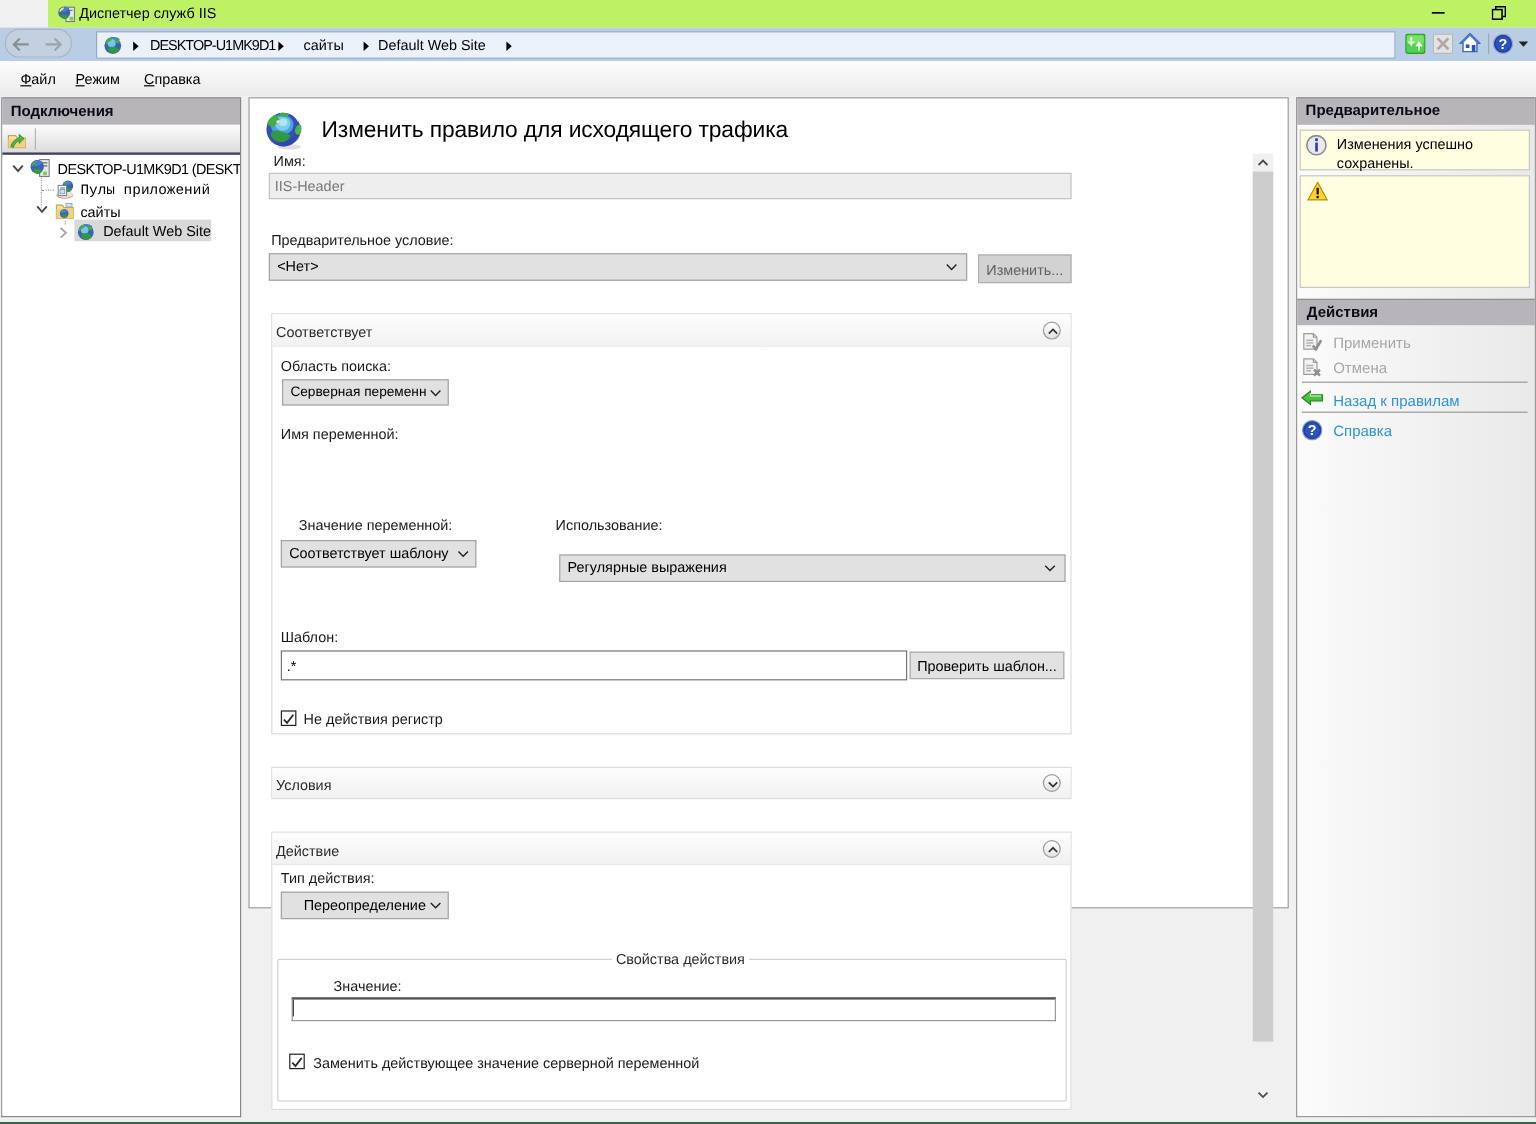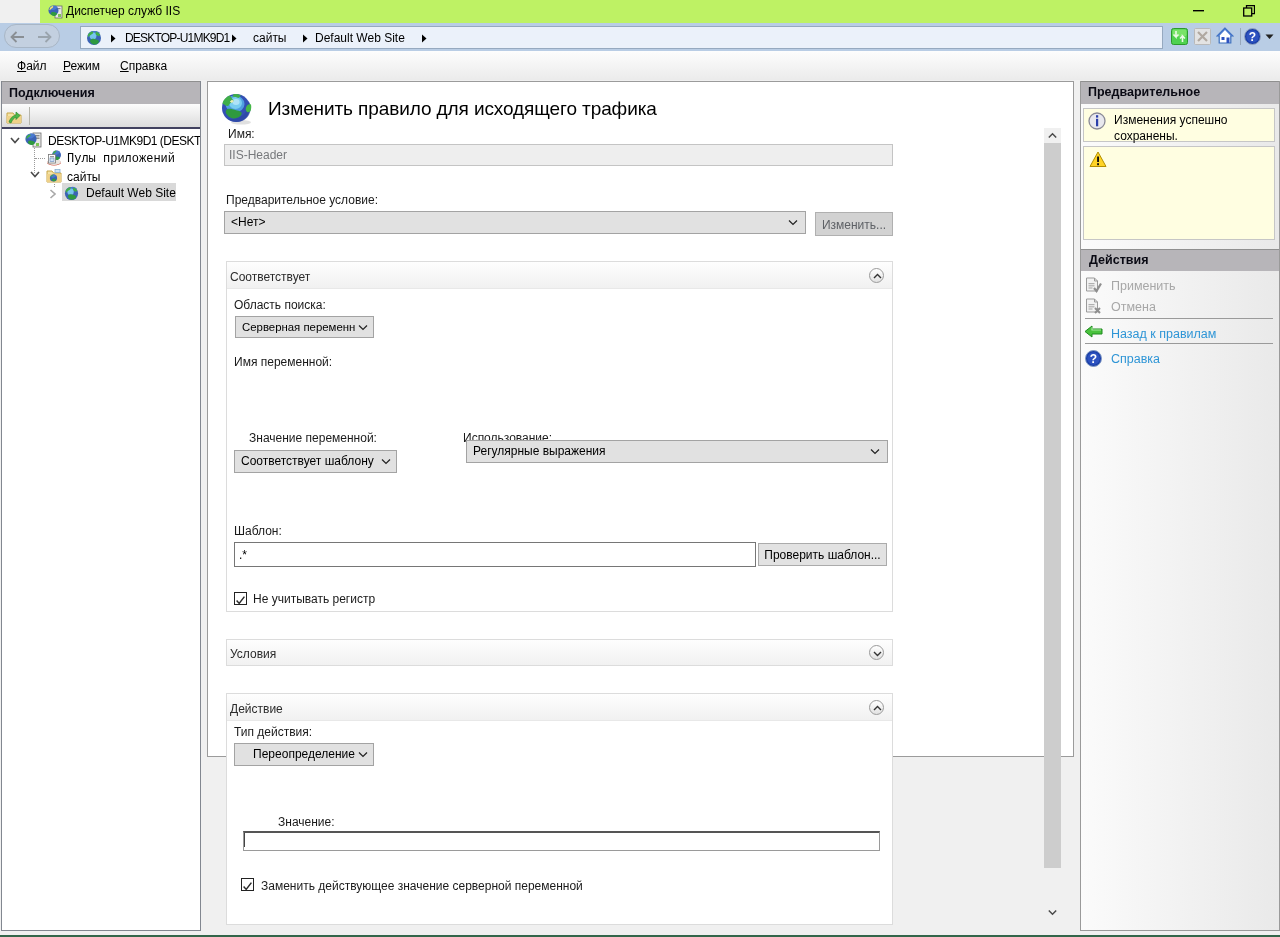--- a/index.html
+++ b/index.html
@@ -261,32 +261,32 @@
           <path d="M1 2.5 L5 6.5 L9 2.5" stroke="#222" stroke-width="1.2" fill="none"></path>
         </svg></div>
 
     <div class="abs lbl" style="left:7px;top:93px;">Имя переменной:</div>
 
     <div class="abs lbl" style="left:6px;top:169px;margin-left:16px;">Значение переменной:</div>
     <div class="abs sel" style="left:7px;top:188px;width:163px;height:23px;">Соответствует шаблону<svg class="selarrow" style="right:5px;" width="10" height="10" viewBox="0 0 10 10">
           <path d="M1 2.5 L5 6.5 L9 2.5" stroke="#222" stroke-width="1.2" fill="none"></path>
         </svg></div>
     <div class="abs lbl" style="left:236px;top:169px;">Использование:</div>
-    <div class="abs sel" style="left:239px;top:178px;width:422px;height:23px;">Регулярные выражения<svg class="selarrow" style="right:7px;" width="10" height="10" viewBox="0 0 10 10">
+    <div class="abs sel" style="left:239px;top:200px;width:422px;height:23px;">Регулярные выражения<svg class="selarrow" style="right:7px;" width="10" height="10" viewBox="0 0 10 10">
           <path d="M1 2.5 L5 6.5 L9 2.5" stroke="#222" stroke-width="1.2" fill="none"></path>
         </svg></div>
 
     <div class="abs lbl" style="left:7px;top:262px;">Шаблон:</div>
     <div class="abs inp" style="left:7px;top:280px;width:522px;height:25px;padding-top:5px;">.*</div>
     <div class="abs btn" style="left:531px;top:281px;width:129px;height:23px;padding-top:4px;">Проверить шаблон...</div>
 
     <div class="abs chk" style="left:7px;top:330px;"><svg width="13" height="13" viewBox="0 0 13 13" style="margin:-1px 0 0 -1px;">
           <path d="M2.6 6.6 L5.2 9.4 L10.4 2.6" stroke="#2b2b2b" stroke-width="1.5" fill="none"></path>
         </svg></div>
-    <div class="abs lbl" style="left:26px;top:330px;">Не учитывать регистр</div>
+    <div class="abs lbl" style="left:26px;top:330px;">Не действия регистр</div>
   </div>
 
   <div class="abs grpbox" style="left:18px;top:557px;width:667px;height:27px;">
     <div class="grphdr" style="border-bottom:none;height:25px;"></div>
     <div class="abs grptitle" style="left:3px;top:7px;">Условия</div>
     <div class="abs circbtn" style="left:642px;top:5px;"><svg width="15" height="15" viewBox="0 0 15 15">
           <path d="M4 6 L7.5 9.5 L11 6" stroke="#333" stroke-width="1.4" fill="none"></path>
         </svg></div>
   </div>
 
@@ -295,20 +295,23 @@
     <div class="abs grptitle" style="left:3px;top:8px;">Действие</div>
     <div class="abs circbtn" style="left:642px;top:6px;"><svg width="15" height="15" viewBox="0 0 15 15">
           <path d="M4 9 L7.5 5.5 L11 9" stroke="#333" stroke-width="1.4" fill="none"></path>
         </svg></div>
 
     <div class="abs lbl" style="left:7px;top:31px;">Тип действия:</div>
     <div class="abs sel" style="left:7px;top:49px;width:140px;height:23px;">Переопределение<svg class="selarrow" style="right:5px;" width="10" height="10" viewBox="0 0 10 10">
           <path d="M1 2.5 L5 6.5 L9 2.5" stroke="#222" stroke-width="1.2" fill="none"></path>
         </svg></div>
 
+    <fieldset class="abs" style="left:4px;top:98px;width:658px;height:126px;border:1px solid #d0d0d0;border-radius:2px;">
+      <legend style="font-size:12px;color:#2b2b2b;margin-left:7px;padding:0 3px;">Свойства действия</legend>
+    </fieldset>
     <div class="abs lbl" style="left:3px;top:121px;margin-left:48px;">Значение:</div>
     <div class="abs" style="left:16px;top:137px;width:637px;height:20px;border:1px solid #9a9a9a;border-top:2px solid #555;background:#fff;"></div>
     <div class="abs" style="left:17px;top:139px;width:1px;height:14px;background:#444;"></div>
 
     <div class="abs chk" style="left:14px;top:184px;"><svg width="13" height="13" viewBox="0 0 13 13" style="margin:-1px 0 0 -1px;">
           <path d="M2.6 6.6 L5.2 9.4 L10.4 2.6" stroke="#2b2b2b" stroke-width="1.5" fill="none"></path>
         </svg></div>
     <div class="abs lbl" style="left:34px;top:185px;">Заменить действующее значение серверной переменной</div>
   </div>
 

